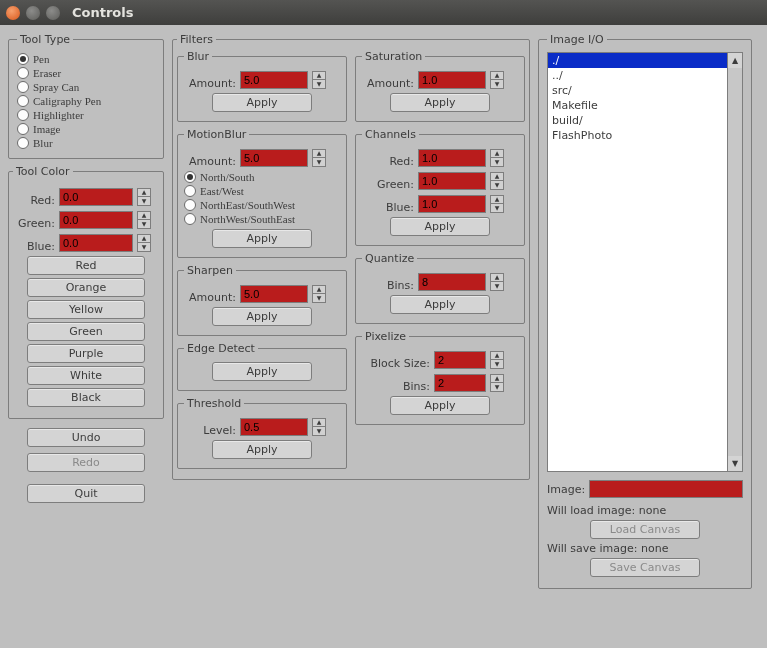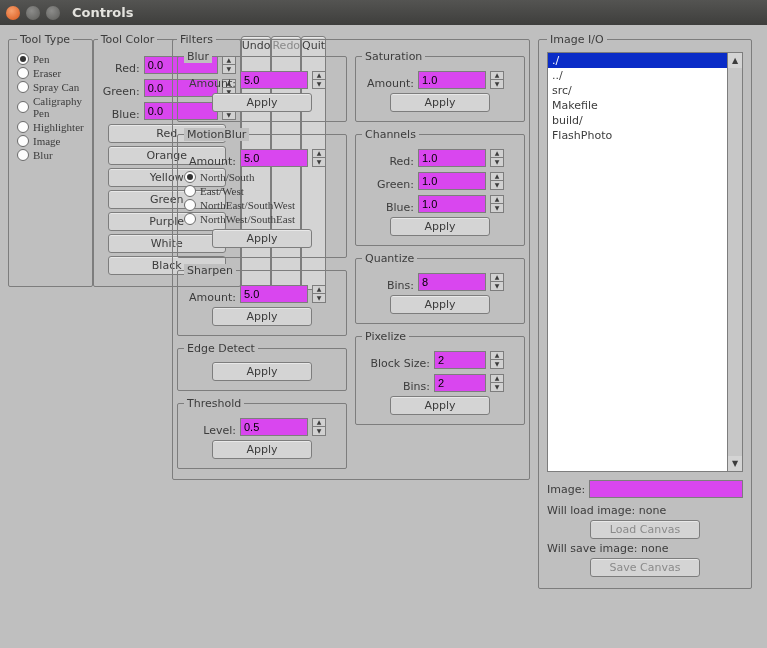--- a/index.html
+++ b/index.html
@@ -44,38 +44,38 @@
     margin: 0 0 6px 0;
     padding: 6px 8px 8px 8px;
     position: relative;
   }
   legend {
     padding: 0 3px;
     font-size: 11px;
     color: #3c3c3c;
     background: #bfbfbf;
   }
-  .col1 { width: 156px; display: flex; }
+  .col1 { width: 156px; display: flex; flex-direction: column; }
   .col2 { width: 358px; }
   .col3 { width: 214px; }
 
   .radio-row { display: flex; align-items: center; gap: 4px; padding: 1px 0; cursor: default; font-family: Liberation Serif, serif; }
   .radio {
     width: 12px; height: 12px; border-radius: 50%;
     border: 1px solid #6b6b6b; background: #fdfdfd;
     position: relative; flex-shrink: 0;
   }
   .radio.checked::after {
     content: ""; position: absolute; top: 2px; left: 2px;
     width: 6px; height: 6px; border-radius: 50%; background: #333;
   }
   .label-row { display: flex; align-items: center; gap: 4px; margin: 2px 0; }
   .label-row > span { text-align: right; margin-top: 8px; }
   .num-input, .text-input {
-    border: 1px solid #7d7d7d; background: #d946ef; height: 18px;
+    border: 1px solid #7d7d7d; background: #b91c1c; height: 18px;
     padding: 0 3px; font-size: 11px;
   }
   .spinner {
     width: 14px; height: 18px; border: 1px solid #7d7d7d;
     display: flex; flex-direction: column; background: #d1d1d1;
   }
   .spinner div {
     flex: 1; display: flex; align-items: center; justify-content: center;
     font-size: 6px; line-height: 1; cursor: pointer;
   }

